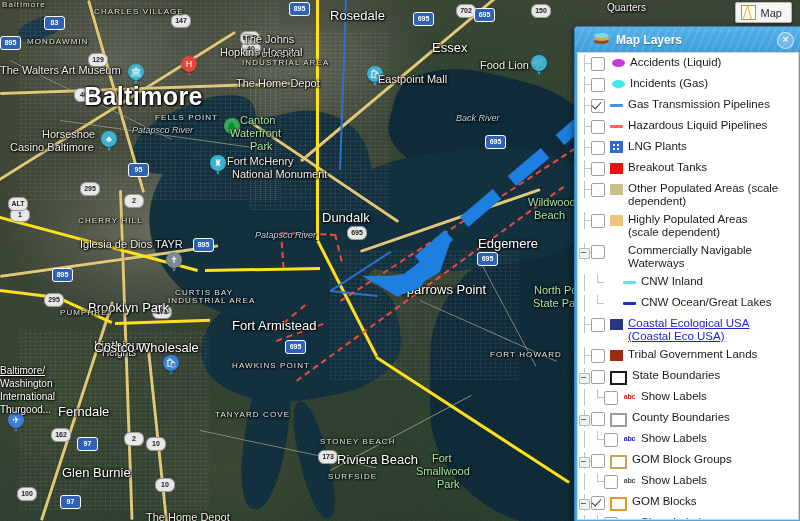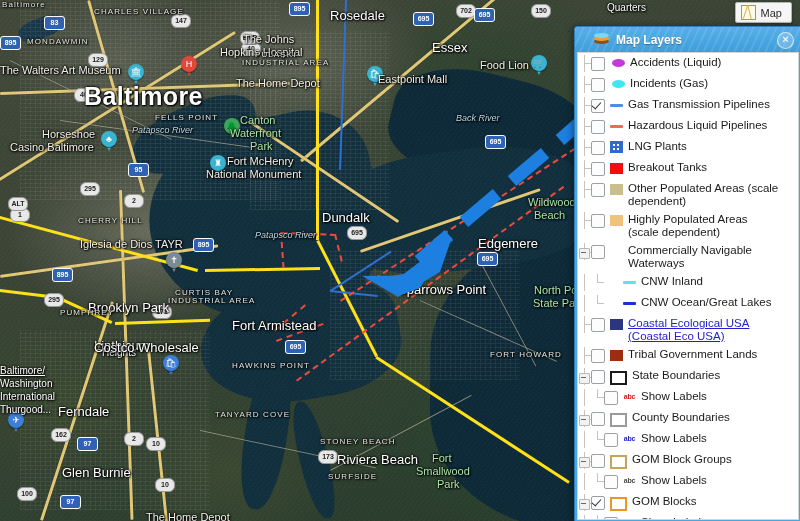--- a/index.html
+++ b/index.html
@@ -329,21 +329,21 @@
           <div class="lbl poi" style="left: 0px; top: 64px;">The Walters Art Museum</div>
           <div class="lbl poi" style="left: 236px; top: 77px;">The Home Depot</div>
           <div class="lbl poi" style="left: 378px; top: 73px;">Eastpoint Mall</div>
           <div class="lbl poi" style="left: 480px; top: 59px;">Food Lion</div>
           <div class="lbl park" style="left: 240px; top: 114px;">Canton</div>
           <div class="lbl park" style="left: 230px; top: 127px;">Waterfront</div>
           <div class="lbl park" style="left: 250px; top: 140px;">Park</div>
           <div class="lbl poi" style="left: 42px; top: 128px;">Horseshoe</div>
           <div class="lbl poi" style="left: 10px; top: 141px;">Casino Baltimore</div>
           <div class="lbl poi" style="left: 227px; top: 155px;">Fort McHenry</div>
-          <div class="lbl poi" style="left: 206px; top: 168px;">National Monument</div>
+          <div class="lbl poi" style="left: 232px; top: 168px;">National Monument</div>
           <div class="lbl poi" style="left: 80px; top: 238px;">Iglesia de Dios TAYR</div>
           <div class="lbl town" style="left: 94px; top: 340px;">Costco Wholesale</div>
           <div class="lbl poi" style="left: 146px; top: 511px;">The Home Depot</div>
           <div class="lbl caps" style="left: 94px; top: 7px;">CHARLES VILLAGE</div>
           <div class="lbl caps" style="left: 27px; top: 37px;">MONDAWMIN</div>
           <div class="lbl caps" style="left: 255px; top: 50px;">PULASKI</div>
           <div class="lbl caps" style="left: 242px; top: 58px;">INDUSTRIAL AREA</div>
           <div class="lbl caps" style="left: 155px; top: 113px;">FELLS POINT</div>
           <div class="lbl caps" style="left: 78px; top: 216px;">CHERRY HILL</div>
           <div class="lbl caps" style="left: 175px; top: 288px;">CURTIS BAY</div>

